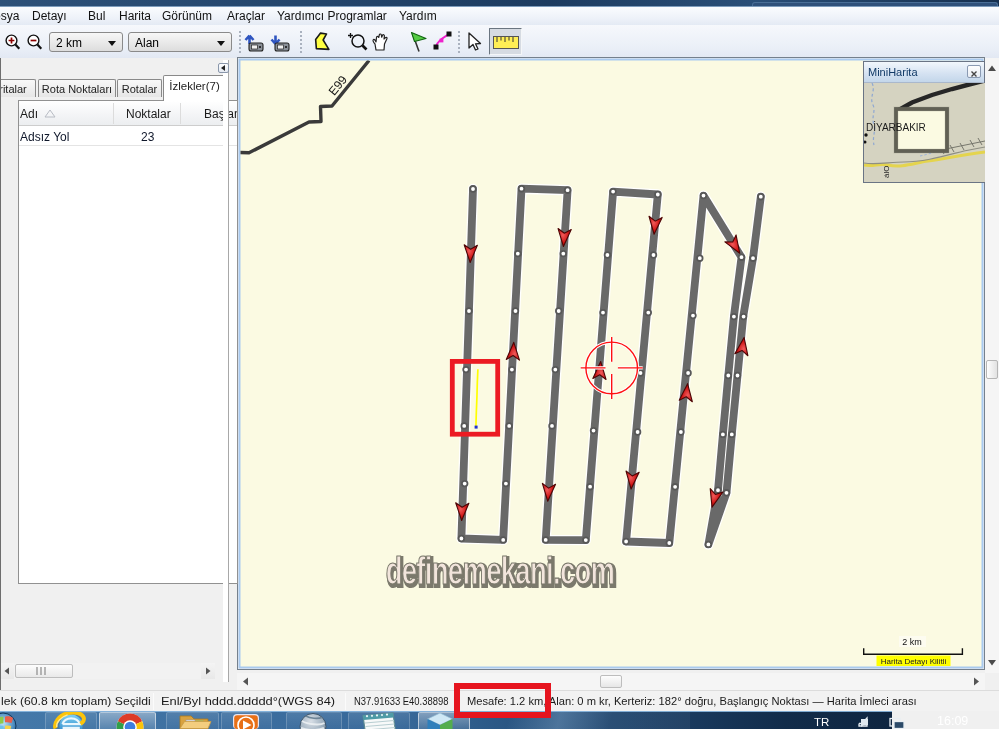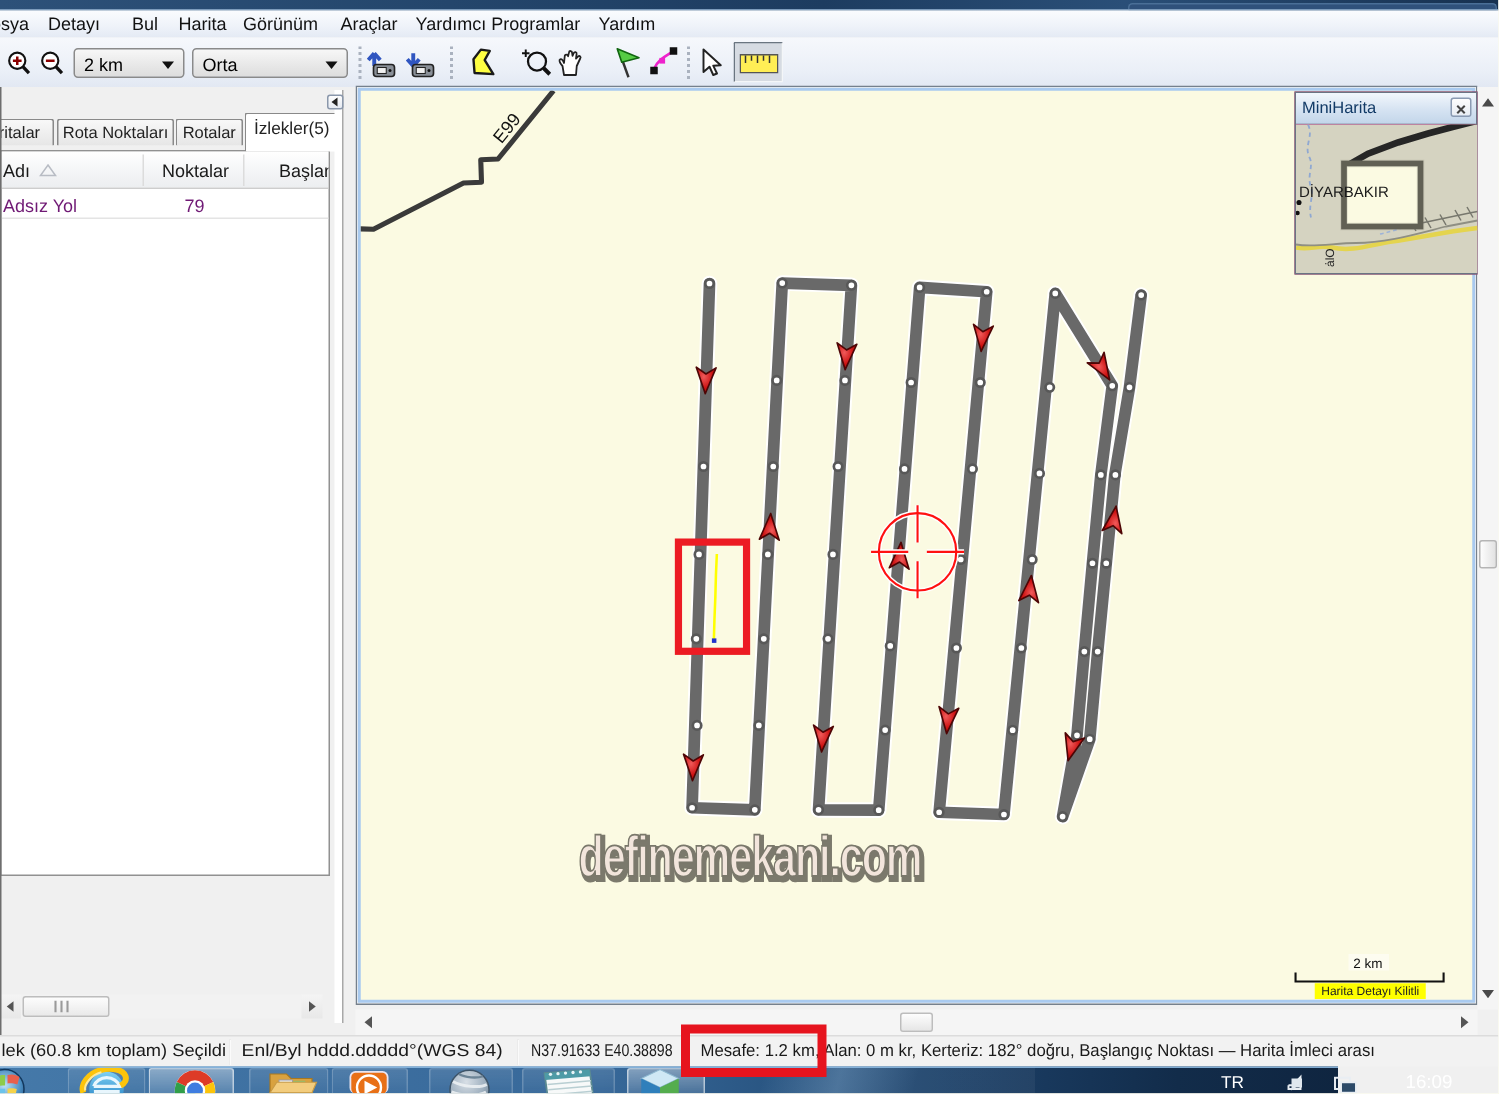--- a/index.html
+++ b/index.html
@@ -10,21 +10,21 @@
 #menubar span{position:absolute;top:2px}
 #toolbar{left:0;top:25px;width:999px;height:33px;background:linear-gradient(#f6f8fc,#eaeff7 70%,#e2e8f3)}
 .combo{position:absolute;top:7px;height:20px;background:linear-gradient(#f7f7f7,#ddd);border:1px solid #8a8a8a;border-radius:3px;font-size:12px;color:#000}
 .combo .txt{position:absolute;left:6px;top:3px}
 .combo .btn{position:absolute;right:1px;top:1px;bottom:1px;width:16px}
 .combo .btn:after{content:"";position:absolute;left:3px;top:7px;border:4px solid transparent;border-top:5px solid #111}
 .tsep{position:absolute;top:6px;width:2px;height:22px;background-image:repeating-linear-gradient(#aab2bf 0 2px,transparent 2px 4px)}
 #lpanel{left:0;top:58px;width:237px;height:632px;background:#f0f0f0}
 .tab{position:absolute;top:21px;height:18px;background:linear-gradient(#f8f8f8,#e6e6e6);border:1px solid #898989;border-bottom:none;border-radius:2px 2px 0 0;font-size:11px;color:#222;text-align:center;padding-top:3px}
 #tabactive{position:absolute;left:163px;top:17px;width:63px;height:26px;background:#fff;border:1px solid #898989;border-bottom:none;border-radius:2px 2px 0 0;font-size:11.5px;color:#222;text-align:center;padding-top:4px;z-index:3}
-#pane{position:absolute;left:0;top:42px;width:220px;height:484px;background:#fff;border:1px solid #919191;z-index:2;overflow:hidden}
+#pane{position:absolute;left:18px;top:42px;width:220px;height:484px;background:#fff;border:1px solid #919191;z-index:2;overflow:hidden}
 #lscroll{position:absolute;left:0px;top:605px;width:215px;height:16px;background:#f0f0f0;z-index:5}
 #statusbar{left:0;top:690px;width:999px;height:21px;background:#f2f2f2;border-top:1px solid #dcdcdc;font-size:11.5px;color:#1a1a1a}
 #statusbar span{position:absolute;top:4px;white-space:pre}
 .ssep{position:absolute;top:2px;width:1px;height:17px;background:#c4c4c4;border-right:1px solid #fbfbfb}
 #taskbar{left:0;top:711px;width:892px;height:18px;background:linear-gradient(90deg,#4579a9 0%,#3d6fa0 25%,#376899 45%,#27527e 60%,#1a3c62 75%,#122c4a 88%,#0f2540 100%)}
 #taskbar:before{content:"";position:absolute;left:0;top:0;width:100%;height:1px;background:rgba(140,185,225,.9);z-index:1}#taskbar:after{content:"";position:absolute;left:490px;top:0;width:200px;height:18px;background:linear-gradient(105deg,rgba(255,255,255,0) 10%,rgba(170,205,235,.30) 35%,rgba(255,255,255,.05) 60%);}
 .tbtn{position:absolute;top:1px;height:17px;border:1px solid rgba(255,255,255,.55);border-bottom:none;background:linear-gradient(rgba(255,255,255,.38),rgba(255,255,255,.12));border-radius:2px 2px 0 0}.tfrm{position:absolute;top:1px;height:17px;border:1px solid rgba(255,255,255,.20);border-bottom:none;background:linear-gradient(rgba(255,255,255,.10),rgba(255,255,255,.02));border-radius:2px 2px 0 0}
 #redrect2{left:454px;top:683px;width:97px;height:35px;border:6px solid #e6141e;z-index:60}
 #collapsebtn{left:218px;top:63px;width:11px;height:10px;border:1px solid #8a97ab;border-radius:2px;background:linear-gradient(#fefefe,#e4e9f1);z-index:4}
 .white{color:#fff}
@@ -52,21 +52,21 @@
 <path d="M13.4,11.6 L17.3,15.8" stroke="#111" stroke-width="2.2"></path>
 <circle cx="31.5" cy="7.5" r="5.4" fill="#fff" stroke="#111" stroke-width="1.4"></circle>
 <path d="M28.6,7.5 L34.4,7.5" stroke="#8b0000" stroke-width="1.7"></path>
 <path d="M35.4,11.6 L39.3,15.8" stroke="#111" stroke-width="2.2"></path>
 </svg>
 <div class="combo" style="left:49px;width:74px">
         <span class="txt">2 km</span>
         <span class="btn"></span>
       </div>
 <div class="combo" style="left:128px;width:104px">
-        <span class="txt">Orta</span>
+        <span class="txt">Alan</span>
         <span class="btn"></span>
       </div>
 <div class="tsep" style="left:239px"></div>
 <svg style="position:absolute;left:243px;top:7px" width="50" height="22">
 <path d="M6.5,12 L6.5,3.5 M6.5,3.5 L2.5,8 M6.5,3.5 L10.5,8" stroke="#2f55c0" stroke-width="2.6" fill="none"></path>
 <rect x="6" y="11" width="14" height="8" rx="2" fill="#8a9098" stroke="#222" stroke-width="1.1"></rect>
 <rect x="8.5" y="13" width="6" height="4" fill="#f0f0f0" stroke="#222" stroke-width="0.7"></rect>
         <circle cx="17" cy="15" r="1" fill="#111"></circle>
 <path d="M32.5,3.5 L32.5,12 M32.5,12 L28.5,7.5 M32.5,12 L36.5,7.5" stroke="#2f55c0" stroke-width="2.6" fill="none"></path>
 <rect x="32" y="11" width="14" height="8" rx="2" fill="#8a9098" stroke="#222" stroke-width="1.1"></rect>
@@ -103,36 +103,36 @@
 <svg style="position:absolute;left:493px;top:11px" width="26" height="13">
 <rect x="0.5" y="0.5" width="25" height="12" fill="#ffee55" stroke="#555" stroke-width="1"></rect>
 <path d="M4,1 L4,6 M8,1 L8,4.5 M12,1 L12,6 M16,1 L16,4.5 M20,1 L20,6" stroke="#333" stroke-width="1"></path>
 </svg>
 </div>
 <div class="abs" style="left:0;top:58px;width:1px;height:632px;background:#6e6e6e;z-index:6"></div>
     <div id="lpanel" class="abs">
 <div class="tab" style="left:-10px;width:46px">ritalar</div>
 <div class="tab" style="left:38px;width:78px">Rota Noktaları</div>
 <div class="tab" style="left:117px;width:45px">Rotalar</div>
-<div id="tabactive">İzlekler(5)</div>
+<div id="tabactive">İzlekler(7)</div>
 <div id="pane">
 
 <div style="position:absolute;left:0;top:0;width:218px;height:25px;background:linear-gradient(#ffffff,#f3f4f6 60%,#eceef0);border-bottom:1px solid #cdcdcd;font-size:12px;color:#1a1a1a">
 <span style="position:absolute;left:1px;top:6px">Adı</span>
 <svg style="position:absolute;left:25px;top:8px" width="12" height="9">
             <path d="M6,1 L11,8 L1,8 Z" fill="none" stroke="#b8bcc4" stroke-width="1"></path>
           </svg>
 <div style="position:absolute;left:94px;top:2px;width:1px;height:21px;background:#dcdcdc"></div>
 <span style="position:absolute;left:107px;top:6px">Noktalar</span>
 <div style="position:absolute;left:161px;top:2px;width:1px;height:21px;background:#dcdcdc"></div>
 <span style="position:absolute;left:185px;top:6px">Başlanç</span>
 </div>
-<div style="position:absolute;left:0;top:26px;width:218px;height:19px;border-bottom:1px solid #e4e4e4;font-size:12px;color:#701a75">
+<div style="position:absolute;left:0;top:26px;width:218px;height:19px;border-bottom:1px solid #e4e4e4;font-size:12px;color:#0f172a">
 <span style="position:absolute;left:1px;top:3px">Adsız Yol</span>
-<span style="position:absolute;left:122px;top:3px">79</span>
+<span style="position:absolute;left:122px;top:3px">23</span>
 </div>
 </div>
 <div style="position:absolute;left:223px;top:2px;width:5px;height:622px;background:#fff;z-index:3"></div>
       <div style="position:absolute;left:228px;top:2px;width:1px;height:622px;background:#a8a8a8;z-index:3"></div>
       <div id="lscroll">
 <div style="position:absolute;left:0;top:0;width:14px;height:16px;background:linear-gradient(#f4f4f4,#e8e8e8)"><svg width="14" height="16">
             <path d="M9,4.5 L9,11.5 L4.5,8 Z" fill="#555"></path>
           </svg></div>
 <div style="position:absolute;left:14px;top:0;width:187px;height:16px;background:#f2f2f2"></div>
 <div style="position:absolute;left:15px;top:1px;width:58px;height:14px;background:linear-gradient(#fdfdfd,#e9e9e9);border:1px solid #bdbdbd;border-radius:2px"></div>

